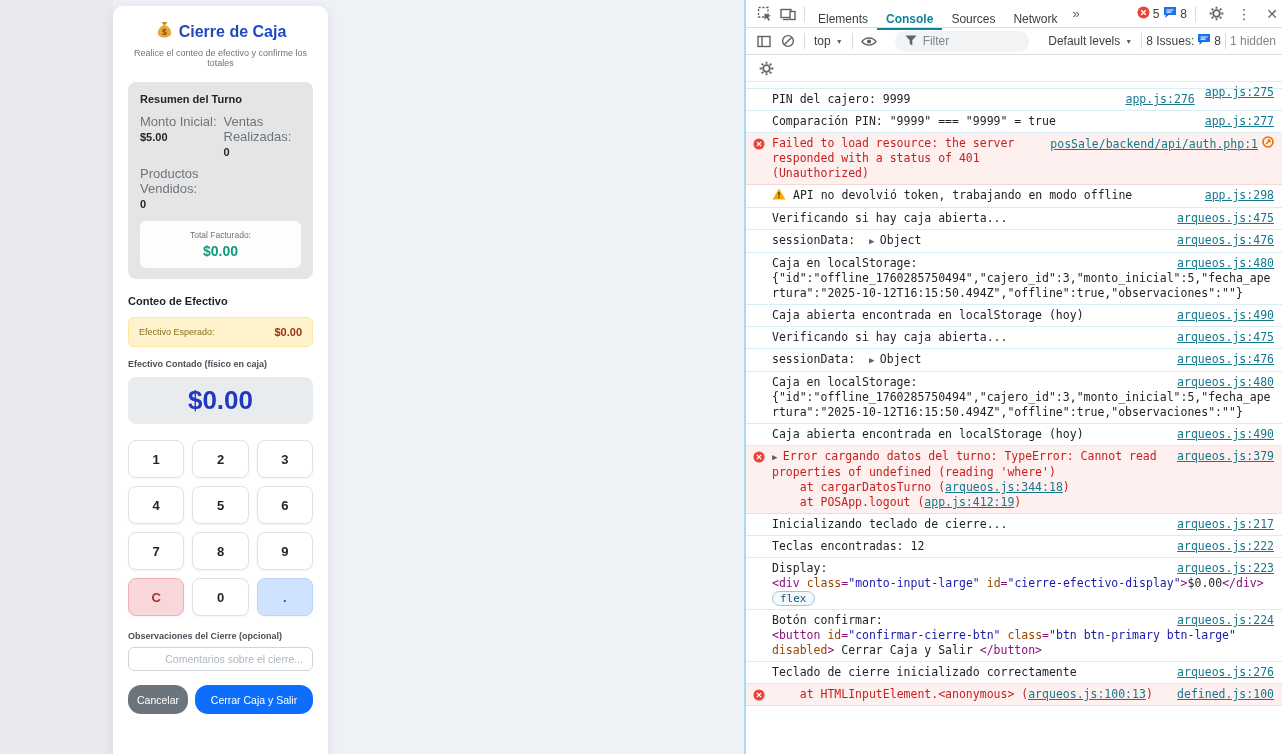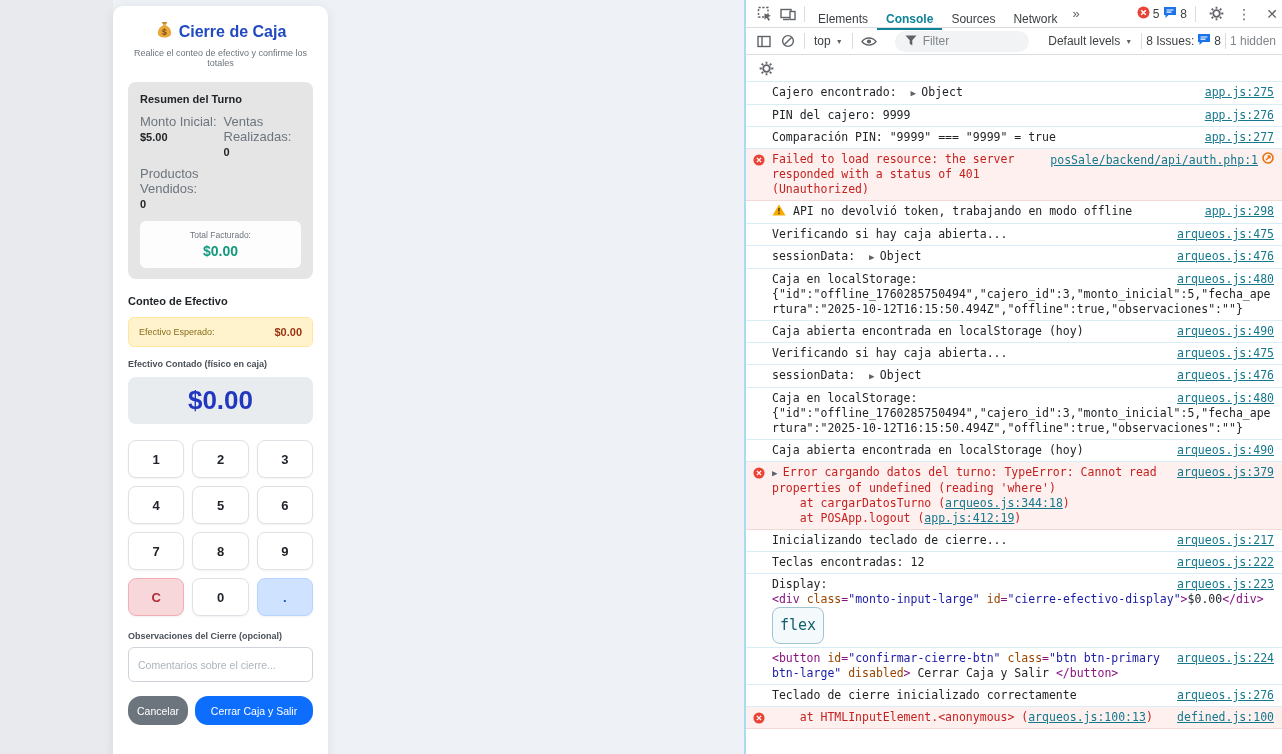--- a/index.html
+++ b/index.html
@@ -38,22 +38,22 @@
   .display-value { font-size:26px; font-weight:bold; color:#2137c0; }
 
   .keypad { margin-top:16px; display:grid; grid-template-columns:repeat(3,1fr); gap:8px; }
   .key { height:38px; background:#fff; border:1px solid #dee2e6; border-radius:8px;
     font-family:"Liberation Sans",sans-serif; font-size:13px; font-weight:bold; color:#212529;
     box-shadow:0 1px 2px rgba(0,0,0,.05); cursor:pointer; }
   .key.clear { background:#f8d7da; border-color:#f1aeb5; color:#b02a37; }
   .key.dot { background:#cfe2ff; border-color:#b6d4fe; color:#0a58ca; }
 
   .obs-label { font-size:9px; font-weight:bold; color:#495057; margin-top:15px; }
-  .obs-input { width:100%; margin-top:6px; height:35px; border:1px solid #ced4da; border-radius:6px;
-    padding:0 9px; font-size:10.5px; color:#495057; font-family:"Liberation Sans",sans-serif; }
+  .obs-input { width:100%; margin-top:6px; height:24px; border:1px solid #ced4da; border-radius:6px;
+    padding:0 9px; font-size:10.5px; color:#495057; font-family:"Liberation Sans",sans-serif;text-align:right; }
   .obs-input::placeholder { color:#adb5bd; }
 
   .actions { display:flex; gap:7px; margin-top:14px; }
   .btn { height:29px; border:none; border-radius:13px; color:#fff; font-size:10.5px;
     font-family:"Liberation Sans",sans-serif; cursor:pointer; }
   .btn-cancel { background:#6c757d; width:60px; }
   .btn-confirm { background:#0d6efd; flex:1; }
 
   
   .devtools { position:absolute; left:744px; top:0; width:538px; height:754px; background:#fff;
@@ -86,22 +86,22 @@
   .err-icon { position:absolute; left:7px; top:5px; }
   .warn-icon { display:inline-block; margin-right:7px; vertical-align:-1px; }
   .src-wrap { float:right; margin-left:10px; display:inline-flex; align-items:center; gap:4px; }
   .src-link { color:#15788c; text-decoration:underline; cursor:pointer; }
   .caret, .caret-err { color:#5f6368; font-size:9px; cursor:pointer; }
   .link { color:#15788c; text-decoration:underline; cursor:pointer; }
   .tag { color:#881280; }
   .attr { color:#994500; }
   .val { color:#1a1aa6; }
   .br-all { word-break:break-all; }
-  .flex-badge { display:inline-block; font-size:15px; color:#135d70; border:1px solid #9fc5d2;
-    background:#f4f9fb; border-radius:8px; padding:11px 7px; line-height:13px; cursor:pointer; }
+  .flex-badge { display:inline-block; font-size:11px; color:#135d70; border:1px solid #9fc5d2;
+    background:#f4f9fb; border-radius:8px; padding:0 7px; line-height:13px; cursor:pointer; }
   .prompt-row { padding:6px 8px 6px 10px; font-family:"DejaVu Sans Mono","Liberation Mono",monospace;
     font-size:12px; color:#2e7cb8; font-weight:bold; }
 </style>
 </head>
 <body>
 
 <div class="bg-strip"></div>
 
 <div class="pos-card">
   <div class="pos-header">
@@ -284,21 +284,20 @@
           </g>
         </svg>
       </span>
   </div>
 
   <div class="console">
       <div class="msg log">
         <span class="src-wrap">
           <span class="src-link">app.js:275</span>
         </span>
-        <div class="msg-line"><span>Cajero encontrado:  </span><span class="caret">▶ </span><span>Object</span></div>
       </div>
       <div class="msg log">
         <span class="src-wrap">
           <span class="src-link">app.js:276</span>
         </span>
         <div class="msg-line"><span>PIN del cajero: 9999</span></div>
       </div>
       <div class="msg log">
         <span class="src-wrap">
           <span class="src-link">app.js:277</span>
@@ -408,20 +407,21 @@
           <span class="src-link">arqueos.js:223</span>
         </span>
         <div class="msg-line"><span>Display:</span></div>
         <div class="msg-line"><span class="tag">&lt;div</span><span> </span><span class="attr">class</span><span class="tag">=</span><span class="val">"monto-input-large"</span><span> </span><span class="attr">id</span><span class="tag">=</span><span class="val">"cierre-efectivo-display"</span><span class="tag">&gt;</span><span>$0.00</span><span class="tag">&lt;/div&gt;</span></div>
         <div class="msg-line"><span class="flex-badge">flex</span></div>
       </div>
       <div class="msg log">
         <span class="src-wrap">
           <span class="src-link">arqueos.js:224</span>
         </span>
+        <div class="msg-line"><span>Botón confirmar:</span></div>
         <div class="msg-line"><span class="tag">&lt;button</span><span> </span><span class="attr">id</span><span class="tag">=</span><span class="val">"confirmar-cierre-btn"</span><span> </span><span class="attr">class</span><span class="tag">=</span><span class="val">"btn btn-primary btn-large"</span><span> </span><span class="attr">disabled</span><span class="tag">&gt;</span><span> Cerrar Caja y Salir </span><span class="tag">&lt;/button&gt;</span></div>
       </div>
       <div class="msg log">
         <span class="src-wrap">
           <span class="src-link">arqueos.js:276</span>
         </span>
         <div class="msg-line"><span>Teclado de cierre inicializado correctamente</span></div>
       </div>
       <div class="msg error">
         <span class="err-icon"><svg width="12" height="12" viewBox="0 0 13 13">

